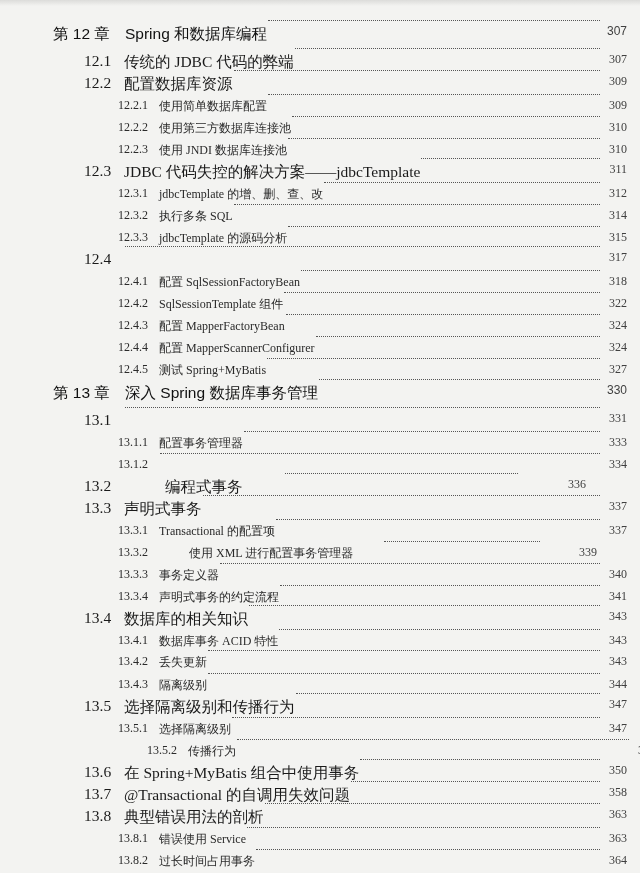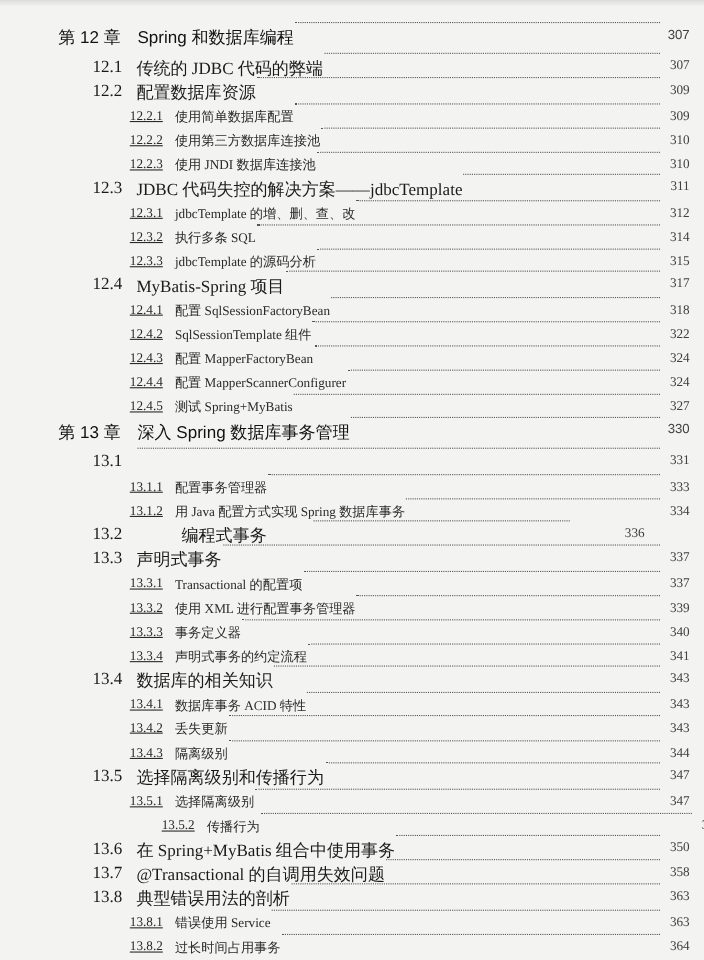--- a/index.html
+++ b/index.html
@@ -40,21 +40,21 @@
     }
     
     .row.chapter { font-family: "Liberation Sans", "DejaVu Sans", sans-serif; font-size: 15.5px; color: #111; }
     .row.chapter .num { margin-left: 53px; width: 72px; }
     .row.chapter .title { }
     
     .row.section { font-size: 15.5px; color: #1a1a1a; }
     .row.section .num { margin-left: 84px; width: 40px; }
     
     .row.subsection { font-size: 12px; color: #2a2a2a; }
-    .row.subsection .num { margin-left: 118px; width: 41px; text-decoration: underline; }
+    .row.subsection .num { margin-left: 118px; width: 41px; }
     .right-pad { width: 13px; flex: 0 0 13px; }
   </style>
 </head>
 <body>
 
 <div class="page-edge"></div>
 <div class="toc" id="toc">
 
 <div class="row chapter" style="top: 24px;">
       <span class="num">第 12 章</span>
@@ -121,21 +121,20 @@
     </div>
     <div class="row subsection" style="top: 230px;">
       <span class="num">12.3.3</span>
       <span class="title">jdbcTemplate 的源码分析</span>
       <span class="leader"></span>
       <span class="page">315</span>
       <span class="right-pad"></span>
     </div>
     <div class="row section" style="top: 250px;">
       <span class="num">12.4</span>
-      <span class="title">MyBatis-Spring 项目</span>
       <span class="leader"></span>
       <span class="page">317</span>
       <span class="right-pad"></span>
     </div>
     <div class="row subsection" style="top: 274px;">
       <span class="num">12.4.1</span>
       <span class="title">配置 SqlSessionFactoryBean</span>
       <span class="leader"></span>
       <span class="page">318</span>
       <span class="right-pad"></span>
@@ -183,21 +182,20 @@
     </div>
     <div class="row subsection" style="top: 435px;">
       <span class="num">13.1.1</span>
       <span class="title">配置事务管理器</span>
       <span class="leader"></span>
       <span class="page">333</span>
       <span class="right-pad"></span>
     </div>
     <div class="row subsection" style="top: 457px;">
       <span class="num">13.1.2</span>
-      <span class="title">用 Java 配置方式实现 Spring 数据库事务</span>
       <span class="leader"></span>
       <span class="page">334</span>
       <span class="right-pad"></span>
     </div>
     <div class="row section" style="top: 477px; gap: 41px;">
       <span class="num">13.2</span>
       <span class="title">编程式事务</span>
       <span class="leader"></span>
       <span class="page">336</span>
       <span class="right-pad"></span>
@@ -209,21 +207,21 @@
       <span class="page">337</span>
       <span class="right-pad"></span>
     </div>
     <div class="row subsection" style="top: 523px;">
       <span class="num">13.3.1</span>
       <span class="title">Transactional 的配置项</span>
       <span class="leader"></span>
       <span class="page">337</span>
       <span class="right-pad"></span>
     </div>
-    <div class="row subsection" style="top: 545px;">
+    <div class="row subsection" style="top: 545px; gap: 30px;">
       <span class="num">13.3.2</span>
       <span class="title">使用 XML 进行配置事务管理器</span>
       <span class="leader"></span>
       <span class="page">339</span>
       <span class="right-pad"></span>
     </div>
     <div class="row subsection" style="top: 567px;">
       <span class="num">13.3.3</span>
       <span class="title">事务定义器</span>
       <span class="leader"></span>

